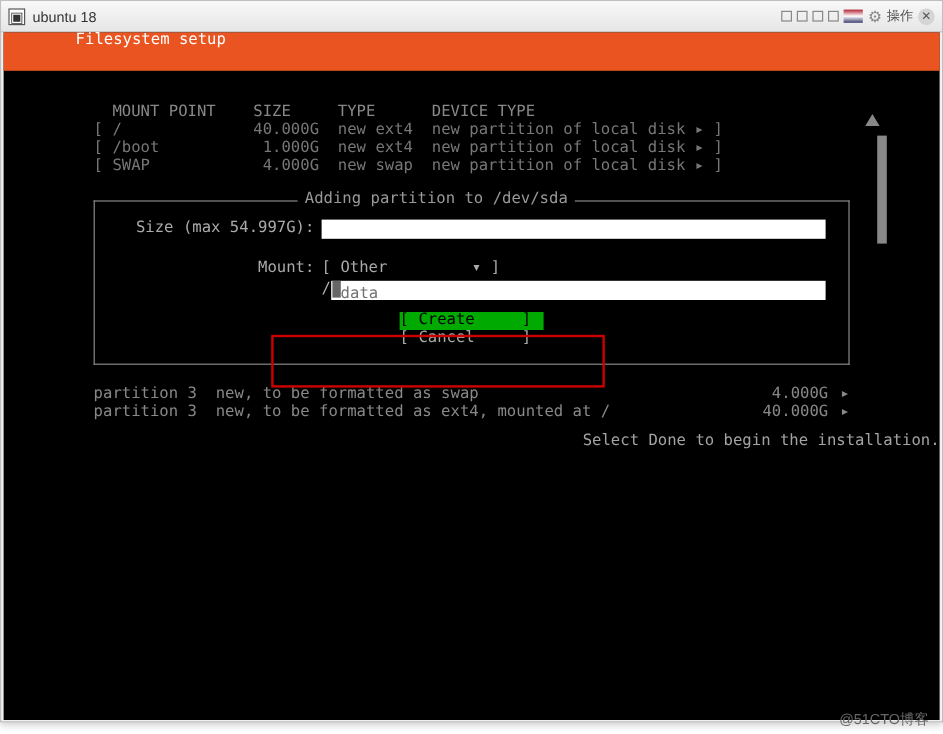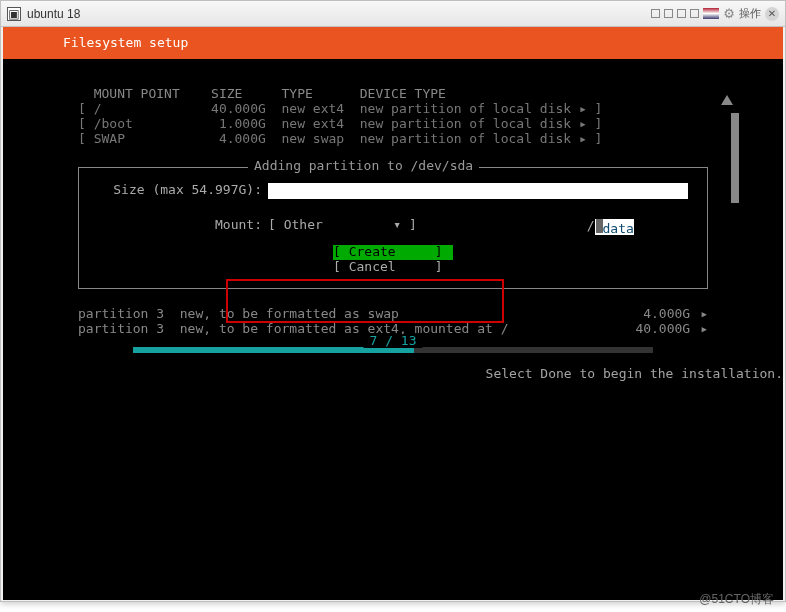--- a/index.html
+++ b/index.html
@@ -57,21 +57,21 @@
     color: #aaa;
     position: relative;
     font-size: 13px;
     line-height: 1.15;
   }
   .orange-bar {
     background: #e95420;
     color: #fff;
     height: 32px;
     padding-left: 60px;
-    display:flex; align-items:center;
+    display:flex; align-items:flex-start;
   }
   .content-area { position:relative; padding: 28px 0 0 0; }
 
   .table-block { padding-left: 75px; color:#777; }
   .table-header { color:#888; }
   .row { white-space: pre; }
 
   .triangle-up {
     position:absolute; top:36px; right:50px;
     width:0;height:0;border-left:6px solid transparent;border-right:6px solid transparent;border-bottom:10px solid #888;
@@ -107,24 +107,24 @@
     background:#000; color:#999; padding:0 6px;
   }
   .form-row { display:flex; align-items:center; margin-bottom:18px; }
   .form-label { width:170px; text-align:right; padding-right:6px; color:#aaa; }
   .size-input {
     flex:1; height:16px; background:#fff; border:none;
   }
   .dropdown {
     color:#aaa; white-space:pre;
   }
-  .mount-group { display:flex; flex-direction:row; }
+  .mount-group { display:flex; flex-direction:column; }
   .mount-row2 { display:flex; margin-top:2px; }
   .mount-input-wrap { display:flex; align-items:center; }
-  .mount-text { background:#fff; color:#0c4a6e; flex:1; height:16px; padding-left:1px; }
+  .mount-text { background:#fff; color:#737373; flex:1; height:16px; padding-left:1px; }
   .mount-cursor { background:#666; width:7px; height:14px; display:inline-block; }
   .red-box {
     position:absolute; border:2px solid #cc0000;
     left:148px; top:112px; width:278px; height:44px;
     pointer-events:none;
   }
 
   .btn-row { text-align:center; margin-top:10px; }
   .btn {
     display:inline-block; width:120px; text-align:left;
@@ -241,25 +241,19 @@
           <span class="part-arrow">▸</span>
         </div>
         <div class="part-row">
           <span class="pl"><span>partition 3</span>  <span>new, to be formatted as ext4, mounted at /</span></span>
           <span class="pr">40.000G</span>
           <span class="part-arrow">▸</span>
         </div>
       </div>
 
 
-      <div class="progress-wrap">
-        <div class="progress-bar">
-          <div class="progress-fill" style="width: 54%;"></div>
-        </div>
-        <span class="progress-label">7 / 13</span>
-      </div>
 
       <div class="hint">Select Done to begin the installation.</div>
     </div>
   </div>
 </div>
 
 <div class="watermark">@51CTO博客</div>
 
 </body></html>

